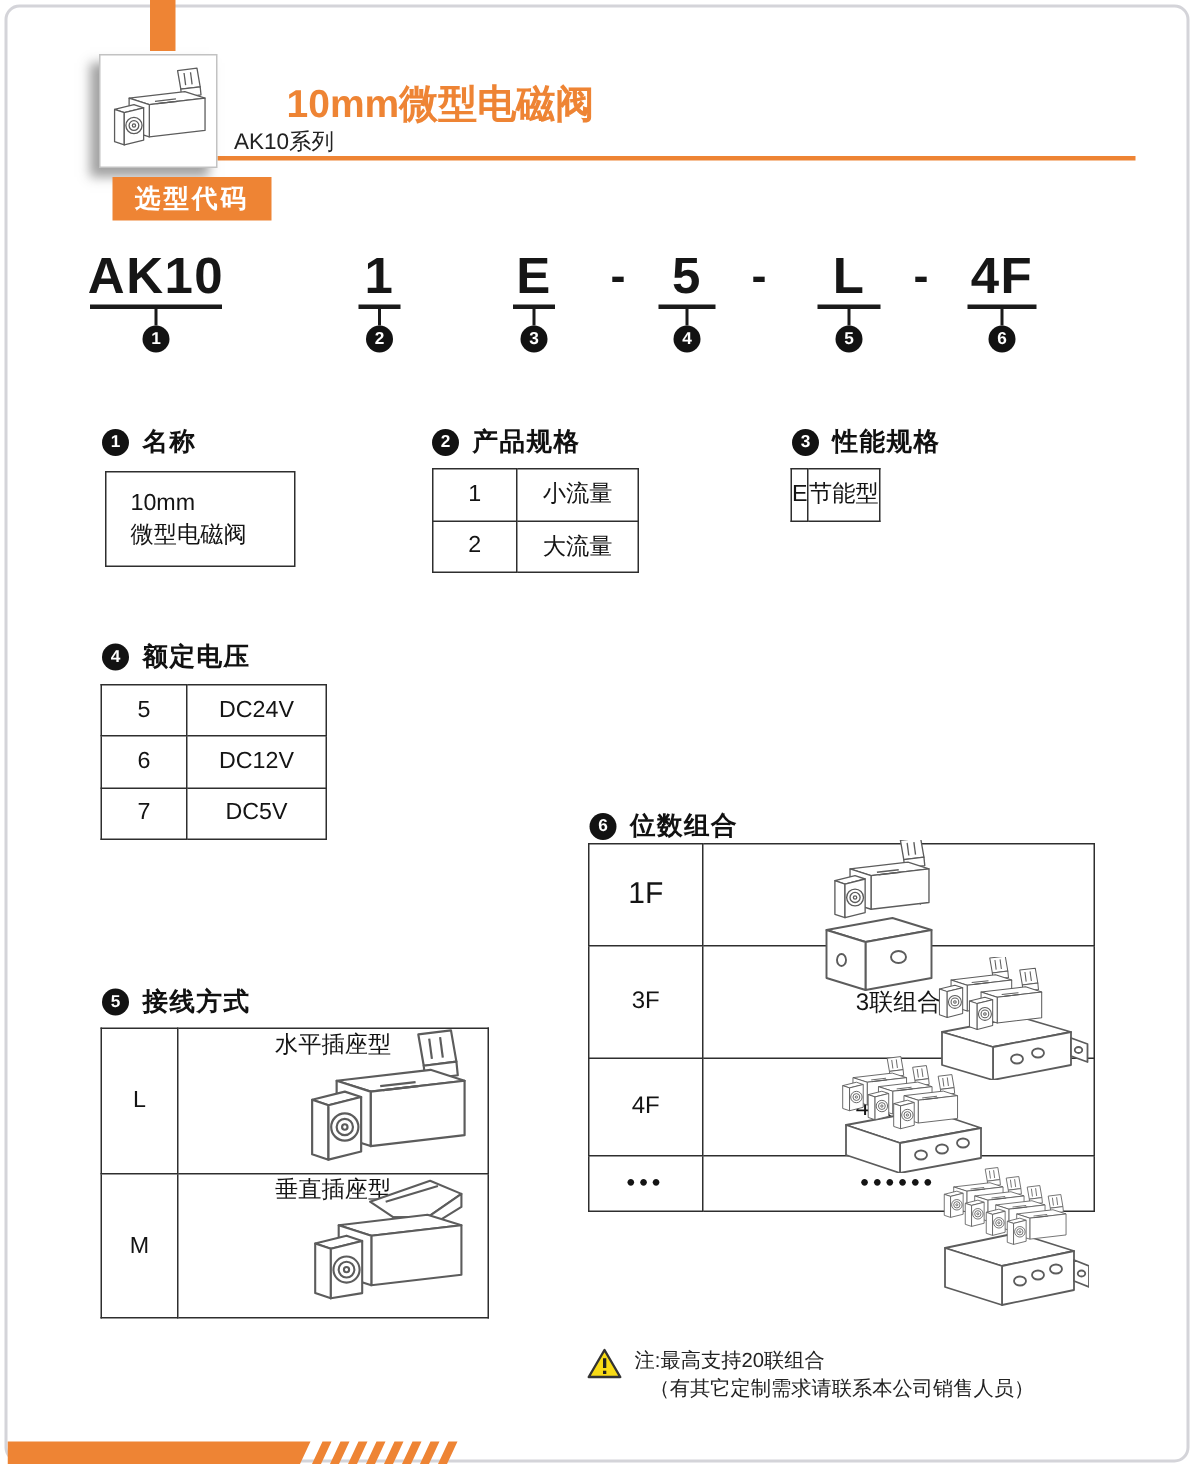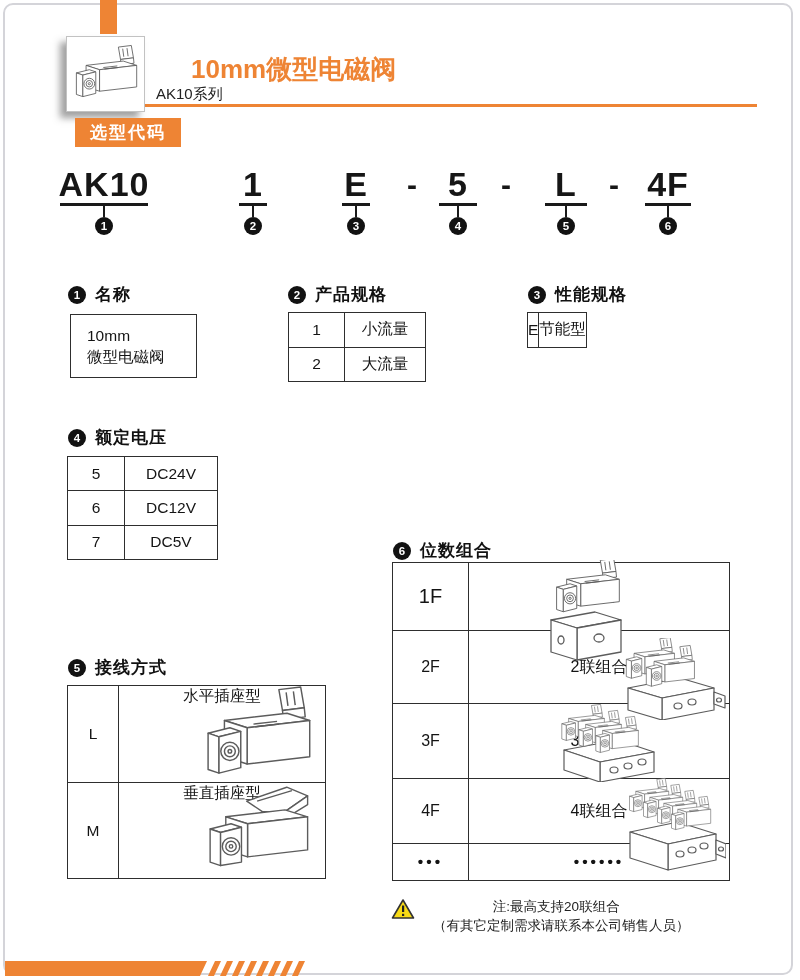--- a/index.html
+++ b/index.html
@@ -52,21 +52,21 @@
     padding-left:16px;font-size:15.5px;line-height:21px;color:#141414;
   }
   td.lbl{text-align:left;padding-left:15px;}
   td.lbl-top{text-align:left;vertical-align:top;padding-top:9px;padding-left:10px;font-size:16px;}
   td.big{font-size:18px;}
   td.dots1{font-weight:bold;letter-spacing:3px;font-size:14px;}
   td.dots2{text-align:left;padding-left:70px;font-weight:bold;letter-spacing:3px;font-size:14px;}
   .art{position:absolute;z-index:3;}
   .art svg,.thumb-box svg{display:block;}
   
-  .note{position:absolute;left:391px;top:898px;display:flex;gap:8px;align-items:flex-start;text-align:center;}
+  .note{position:absolute;left:391px;top:898px;display:flex;gap:8px;align-items:flex-start;}
   .note-lines{font-size:13.5px;line-height:18.5px;color:#222;}
   .note-line2{padding-left:10px;}
   .bottom-decor{position:absolute;left:5px;top:960px;z-index:6;}
 </style>
 </head>
 <body>
 
 <svg width="0" height="0" style="position:absolute" aria-hidden="true">
   <defs>
     <g id="sym-valve-l" stroke="#5c5c5c" stroke-width="1.6" fill="#fff" stroke-linejoin="round">
@@ -251,24 +251,20 @@
 
 <div class="sec-head" style="left:393px;top:539px">
   <div class="bullet">6</div>
   <div class="sec-title">位数组合</div>
 </div>
 <table class="spec" style="left:392px;top:562px">
   <tbody>
       <tr style="height:68px">
     <td style="width:75px;font-size:20px">1F</td>
     <td class="lbl" style="width:260px;font-size:16px">单联</td>
-  </tr>
-  <tr style="height:73px">
-    <td style="font-size:16px">2F</td>
-    <td class="lbl" style="font-size:16px">2联组合</td>
   </tr>
   <tr style="height:75px">
     <td style="font-size:16px">3F</td>
     <td class="lbl" style="font-size:16px">3联组合</td>
   </tr>
   <tr style="height:65px">
     <td style="font-size:16px">4F</td>
     <td class="lbl" style="font-size:16px">4联组合</td>
   </tr>
   <tr style="height:37px">

